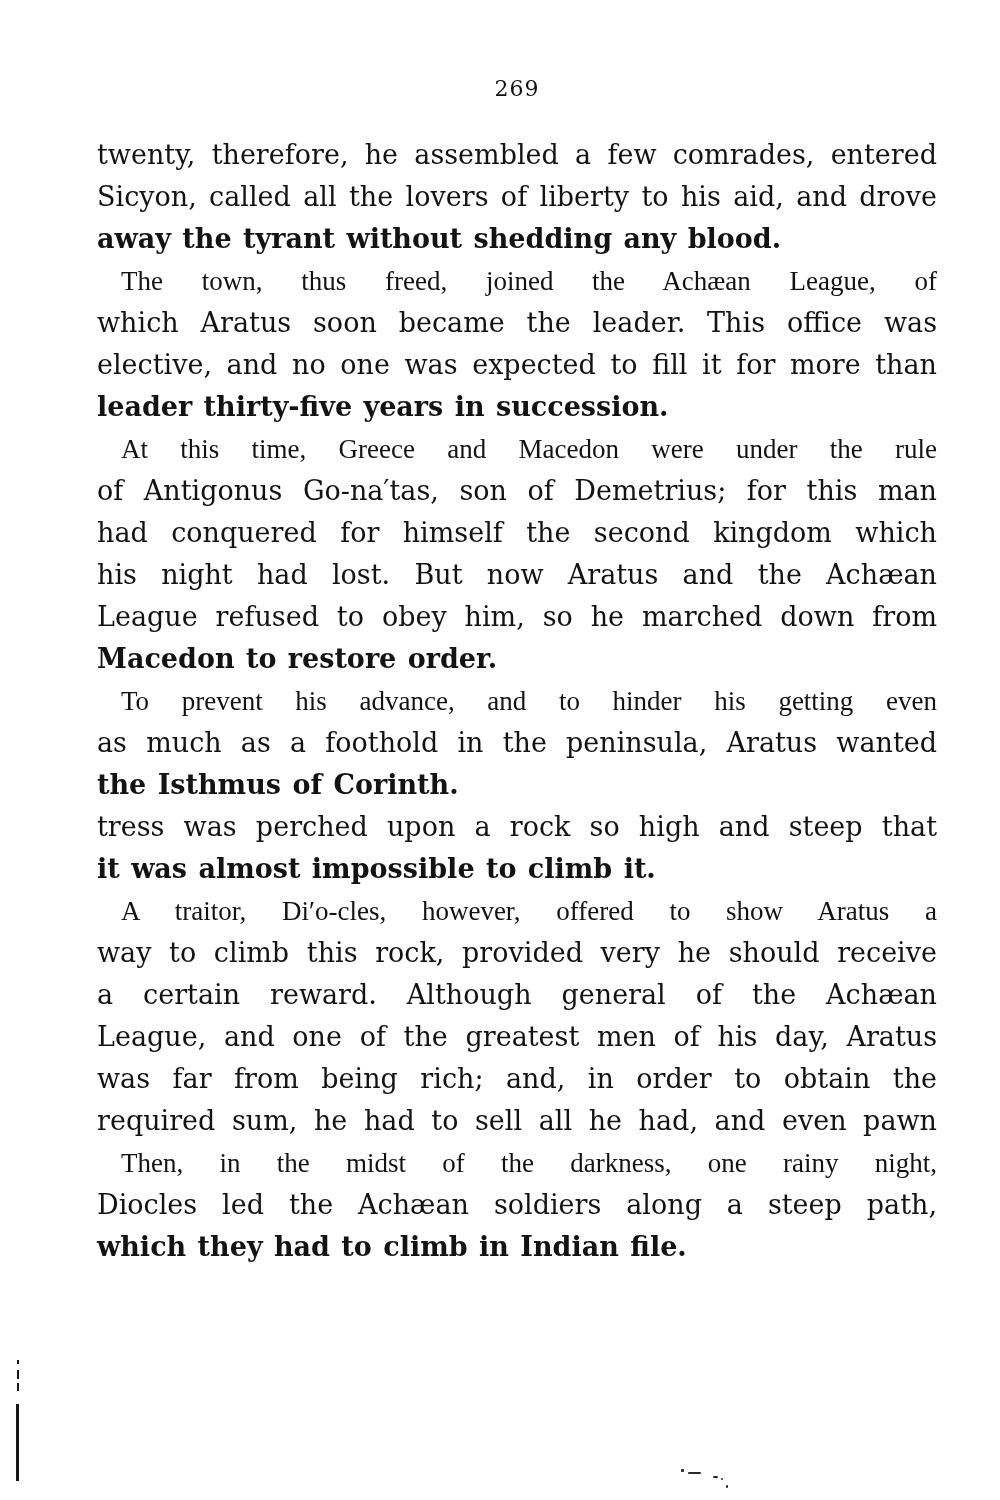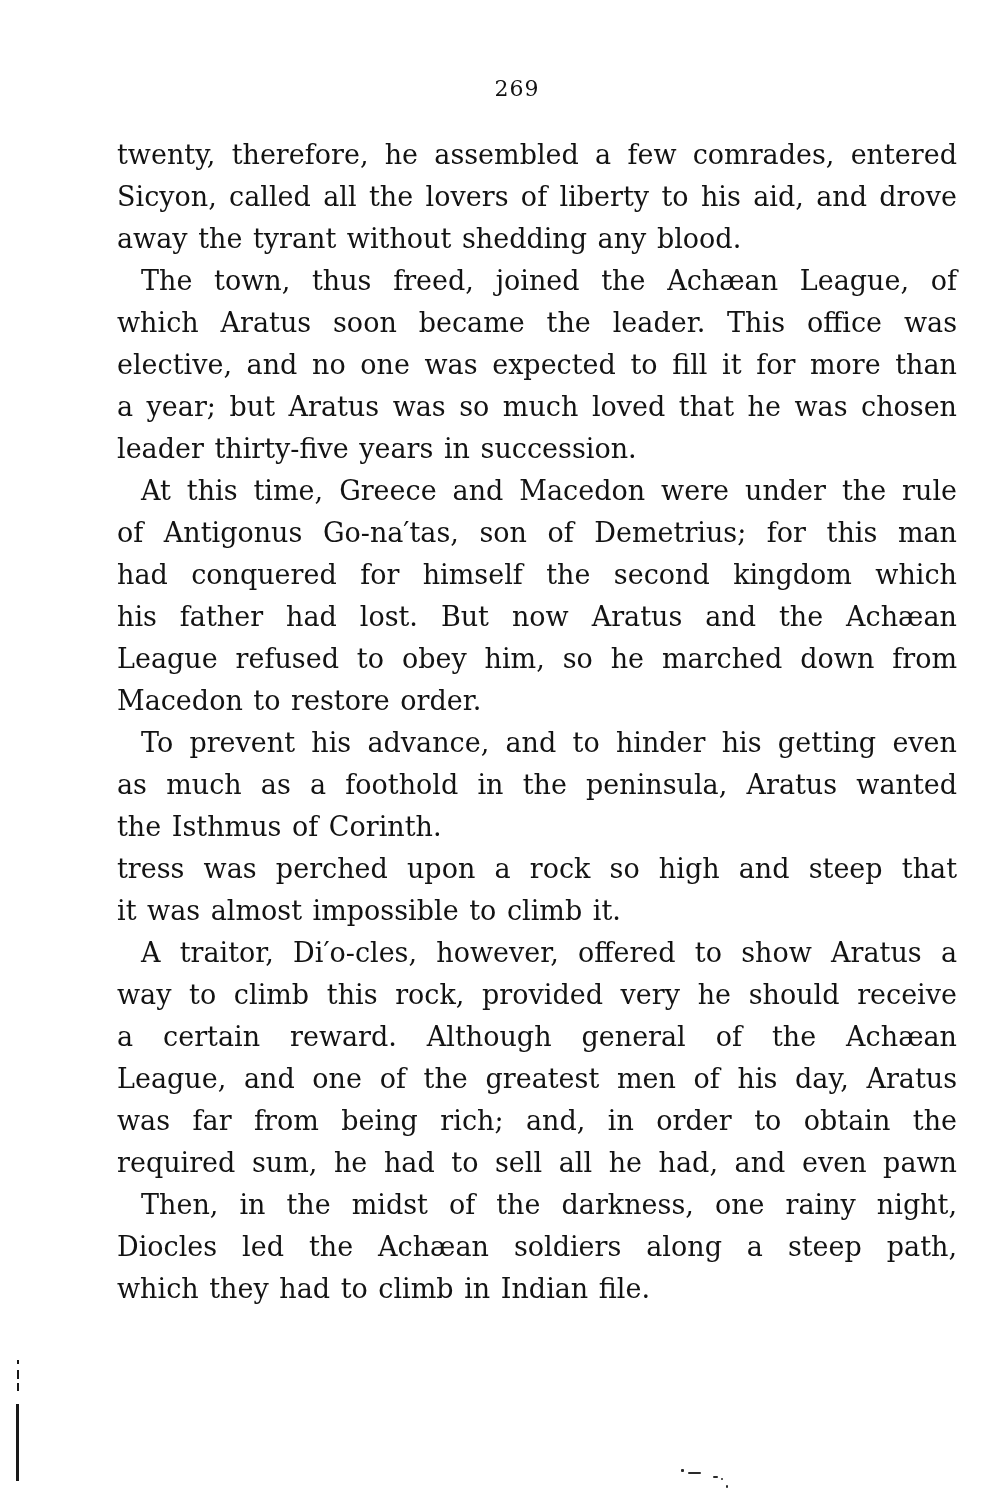--- a/index.html
+++ b/index.html
@@ -28,34 +28,35 @@
     color: #111;
   }
   .text-block {
     position: absolute;
     top: 134px;
     left: 97px;
     width: 840px;
     font-size: 27px;
     line-height: 42px;
     word-spacing: 2px;
-    margin-left: 20px;
   }
   .line {
     width: 100%;
     text-align: justify;
     text-align-last: justify;
     white-space: normal;
   }
   .line.last {
     text-align: right;
     text-align-last: left;
+    font-weight: bold;
   }
   .line.indent {
     text-indent: 24px;
+    font-family: Liberation Serif, serif;
   }
   
   .artifact { position: absolute; background: #181818; }
   .art-dot-a   { left: 17px; top: 1360px; width: 2px; height: 4px; }
   .art-dash-a  { left: 17px; top: 1370px; width: 2px; height: 9px; }
   .art-dash-b  { left: 17px; top: 1383px; width: 2px; height: 8px; }
   .art-solid   { left: 16px; top: 1404px; width: 3px; height: 77px; }
   .spk { position: absolute; background: #2a2a2a; border-radius: 1px; }
   .spk-1 { left: 681px; top: 1469px; width: 3px; height: 3px; }
   .spk-2 { left: 688px; top: 1472px; width: 13px; height: 2px; }
@@ -75,29 +76,28 @@
     <div>
       <div class="line">twenty, therefore, he assembled a few comrades, entered</div>
       <div class="line">Sicyon, called all the lovers of liberty to his aid, and drove</div>
       <div class="line last">away the tyrant without shedding any blood.</div>
     </div>
 
     <div>
       <div class="line indent">The town, thus freed, joined the Achæan League, of</div>
       <div class="line">which Aratus soon became the leader.  This office was</div>
       <div class="line">elective, and no one was expected to fill it for more than</div>
-      <div class="line">a year; but Aratus was so much loved that he was chosen</div>
       <div class="line last">leader thirty-five years in succession.</div>
     </div>
 
     <div>
       <div class="line indent">At this time, Greece and Macedon were under the rule</div>
       <div class="line">of Antigonus Go-na′tas, son of Demetrius; for this man</div>
       <div class="line">had conquered for himself the second kingdom which</div>
-      <div class="line">his father had lost.  But now Aratus and the Achæan</div>
+      <div class="line">his night had lost.  But now Aratus and the Achæan</div>
       <div class="line">League refused to obey him, so he marched down from</div>
       <div class="line last">Macedon to restore order.</div>
     </div>
 
     <div>
       <div class="line indent">To prevent his advance, and to hinder his getting even</div>
       <div class="line">as much as a foothold in the peninsula, Aratus wanted</div>
       <div class="line last">the Isthmus of Corinth.</div>
     </div>
 

